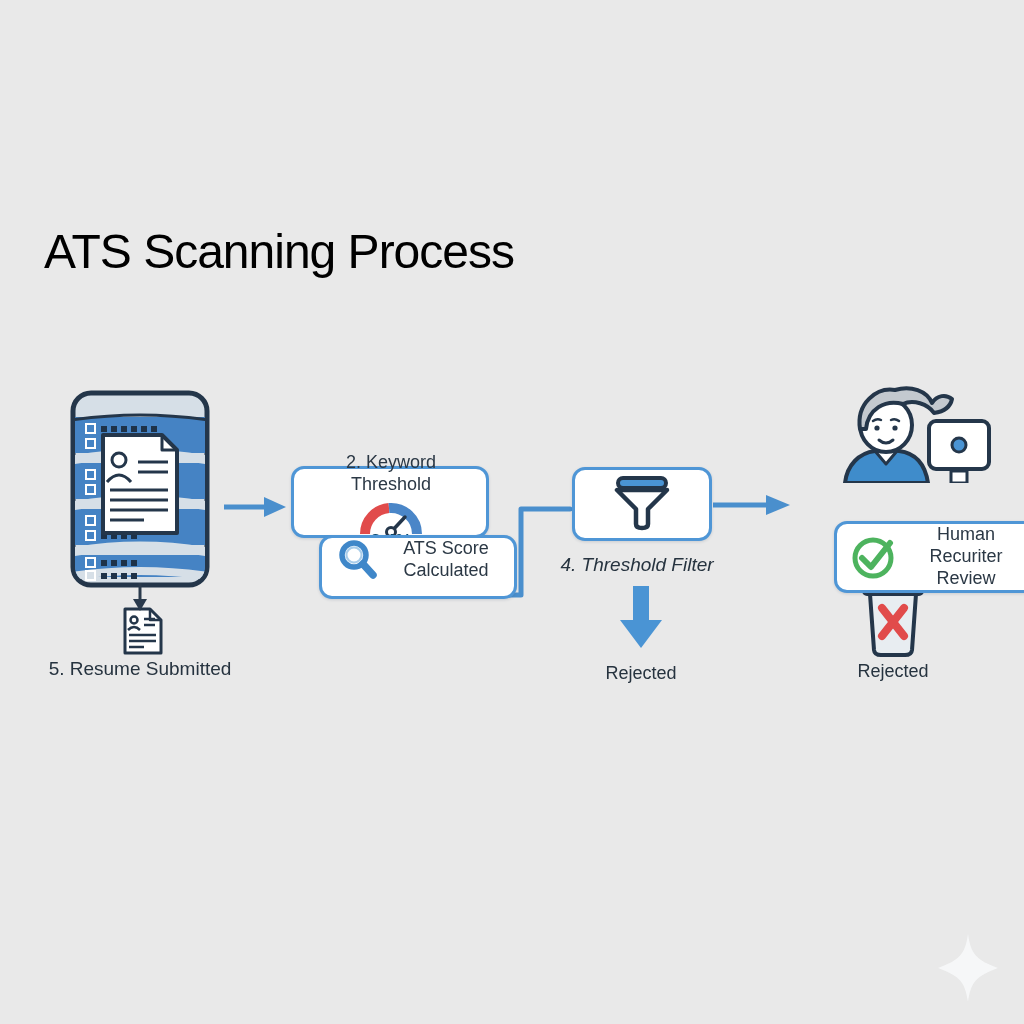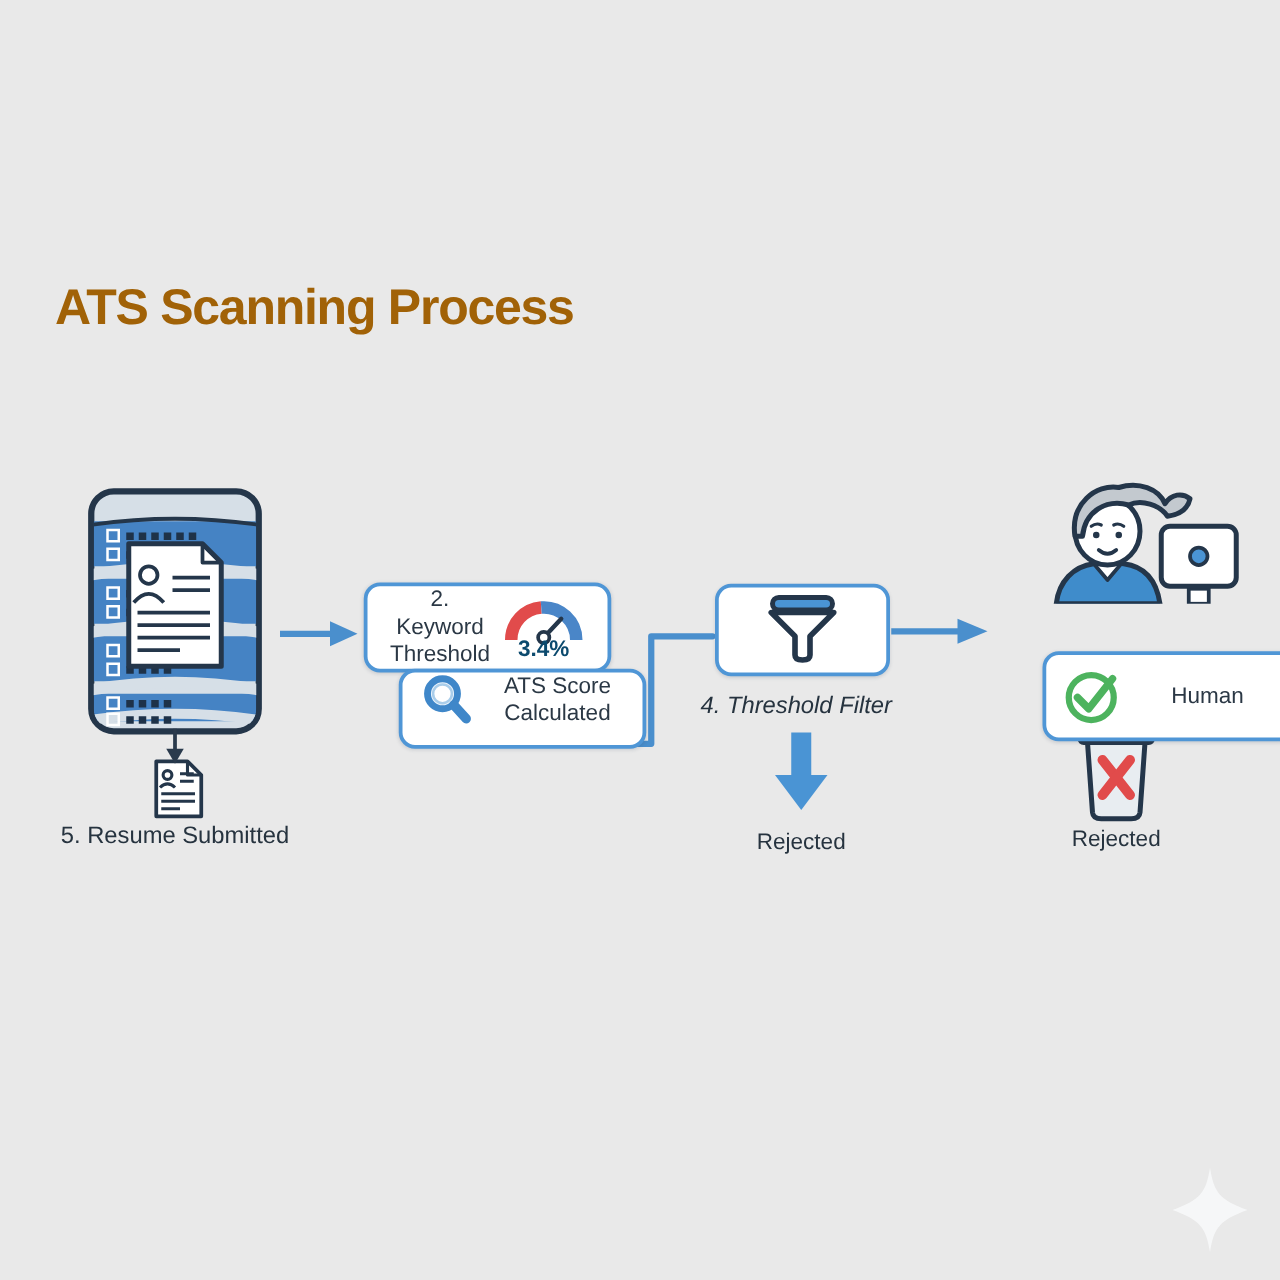--- a/index.html
+++ b/index.html
@@ -5,36 +5,36 @@
   html,body{margin:0;padding:0;}
   body{
     width:1024px;height:1024px;position:relative;overflow:hidden;
     background:#e9e9e9;
     font-family:"Liberation Sans", sans-serif;
     color:#26333f;
   }
   .abs{position:absolute;}
   #page-title{
     left:44px;top:224px;
-    font-size:40px;font-weight:700;letter-spacing:-1px;color:#a16207;
+    font-size:48px;font-weight:400;letter-spacing:-1px;color:#000000;
   }
   .node-box{
     position:absolute;box-sizing:border-box;
     background:#ffffff;border:3px solid #4f96d6;border-radius:13px;
     box-shadow:0 1px 3px rgba(60,80,100,0.18);
     display:flex;align-items:center;z-index:2;
   }
   .box-text{
     text-align:center;font-size:18px;font-weight:500;line-height:1.22;color:#2b3845;
   }
   .flow-label{
     position:absolute;text-align:center;font-size:19px;font-weight:500;color:#26333f;z-index:2;
   }
   #connector-layer{left:0;top:0;z-index:1;}
-  #keyword-box{left:291px;top:466px;width:198px;height:72px;justify-content:center;padding:0 12px 0 14px;}
+  #keyword-box{left:291px;top:466px;width:198px;height:72px;justify-content:center;padding:0 12px 0 14px;flex-direction:column;}
   #ats-box{left:291px;top:535px;width:198px;height:64px;padding:0 10px 14px 14px;gap:8px;margin-left:28px;}
   #ats-box .box-text{flex:1;}
   #funnel-box{left:572px;top:467px;width:140px;height:74px;justify-content:center;}
   #review-box{left:834px;top:481px;width:202px;height:72px;padding:0 8px 0 12px;gap:8px;margin-top:40px;}
   #review-box .box-text{flex:1;}
   .gauge-wrap{display:flex;flex-direction:column;align-items:center;width:80px;}
   .gauge-value{font-size:18px;font-weight:600;color:#0c4a6e;margin-top:-7px;}
   #resume-label{left:20px;top:658px;width:240px;}
   #threshold-label{left:537px;top:554px;width:200px;font-style:italic;}
   #threshold-rejected-label{left:561px;top:663px;width:160px;font-size:18px;}
@@ -216,20 +216,21 @@
   </g>
 </svg>
 
 <div class="node-box" id="review-box">
   <svg width="50" height="50" viewBox="0 0 50 50">
     <circle cx="24" cy="26" r="18" fill="none" stroke="#4db35e" stroke-width="5"></circle>
     <path d="M 13,26 L 22,35 L 41,11" fill="none" stroke="#4db35e" stroke-width="6" stroke-linecap="round" stroke-linejoin="round"></path>
   </svg>
   <div class="box-text">
     <div>Human</div>
+    <div>Recuriter Review</div>
   </div>
 </div>
 
 <svg class="abs" id="trash-icon" width="74" height="90" viewBox="0 0 74 90">
   <rect x="30" y="4" width="14" height="10" fill="#dfe5ea" stroke="#24364a" stroke-width="4"></rect>
   <rect x="8" y="12" width="58" height="12" rx="3" fill="#dfe5ea" stroke="#24364a" stroke-width="4"></rect>
   <path d="M 14,24 L 60,24 L 56,80 Q 55.5,85 49,85 L 25,85 Q 18.5,85 18,80 Z" fill="#e8edf1" stroke="#24364a" stroke-width="4" stroke-linejoin="round"></path>
   <line x1="26" y1="38" x2="48" y2="66" stroke="#e14b4b" stroke-width="8" stroke-linecap="round"></line>
   <line x1="48" y1="38" x2="26" y2="66" stroke="#e14b4b" stroke-width="8" stroke-linecap="round"></line>
 </svg>

